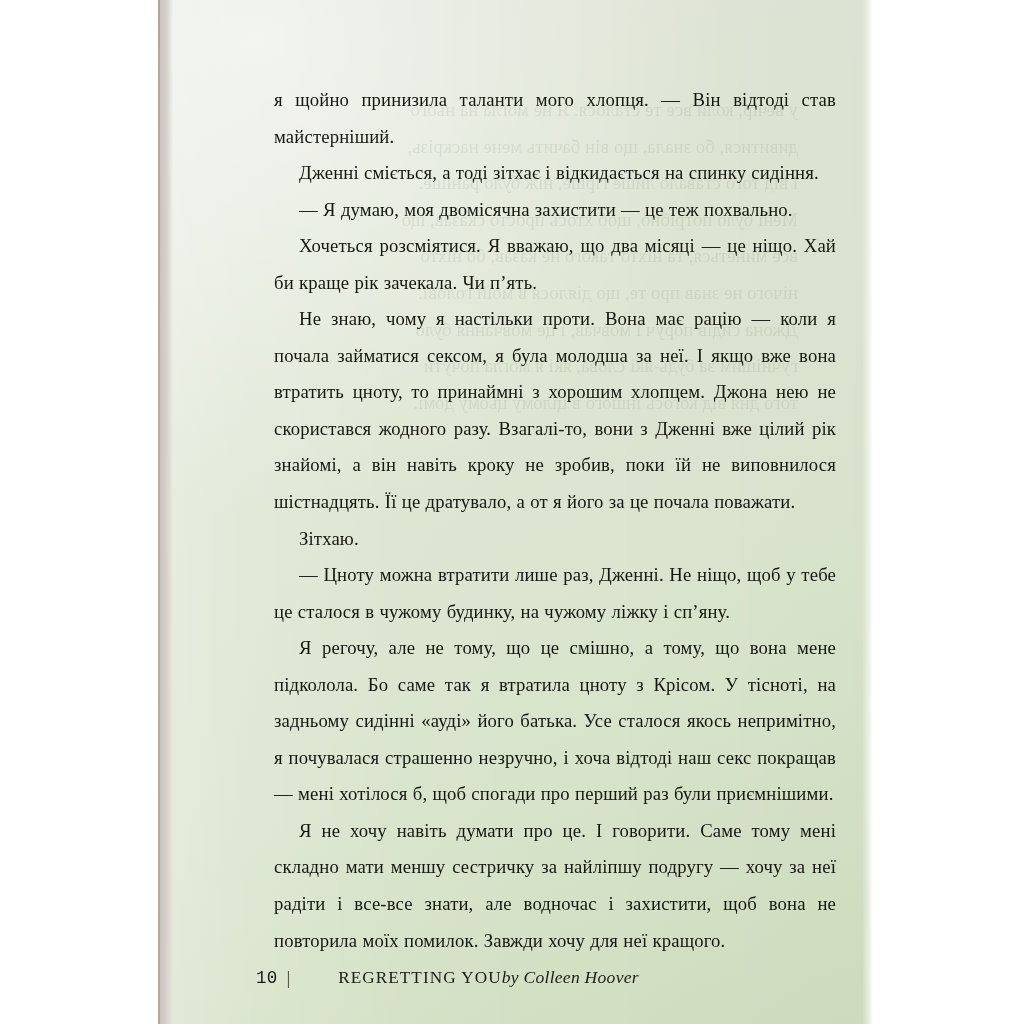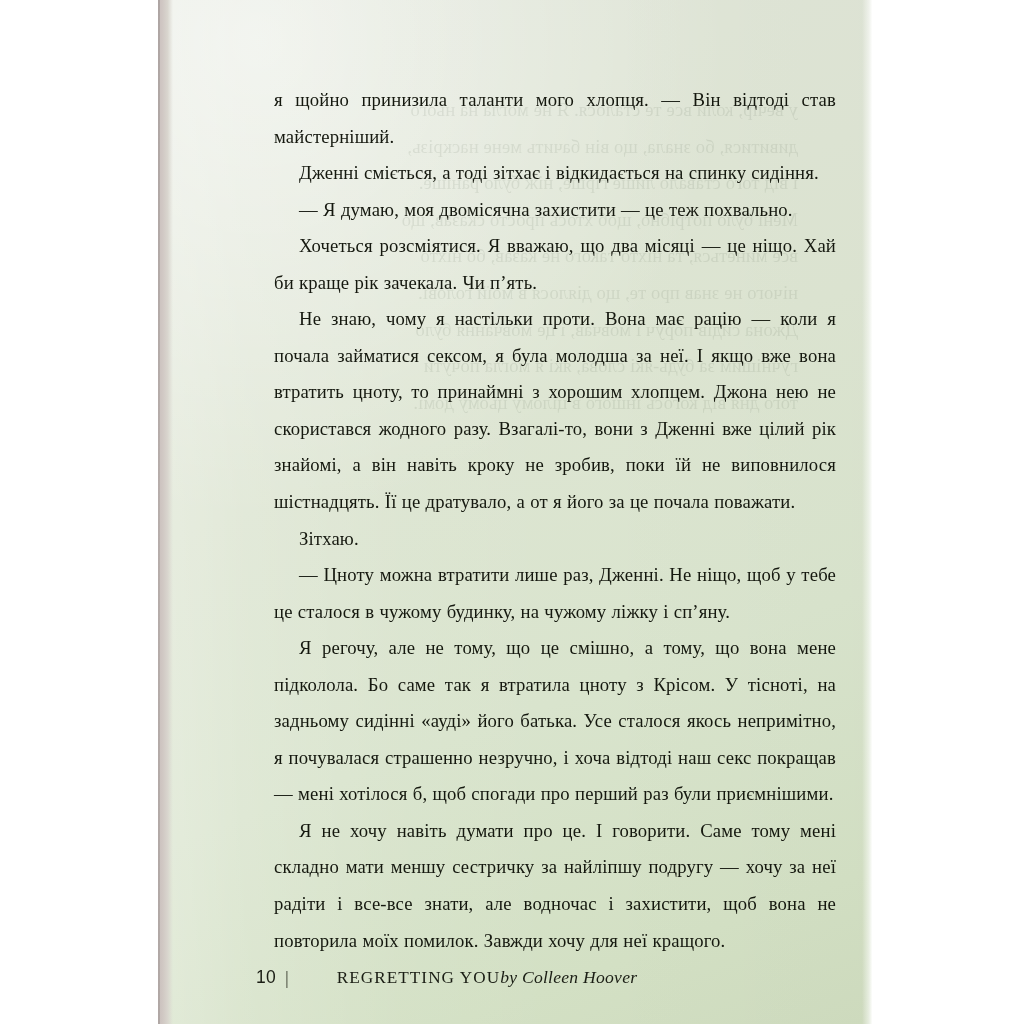--- a/index.html
+++ b/index.html
@@ -139,21 +139,21 @@
   #footer {
     position: absolute;
     left: 98px;            
     top: 966px;
     display: flex;
     align-items: baseline;
     color: #1a1d14;
     white-space: nowrap;
   }
   #footer .pnum {
-    font-family: Liberation Sans, sans-serif;
+    font-family: Liberation Mono, monospace;
     font-size: 17.5px;
     letter-spacing: .2px;
   }
   #footer .sep {
     display: inline-block;
     margin: 0 9px 0 9px;
     color: #44483a;
     font-size: 19px;
     font-weight: 300;
     transform: translateY(1px);

